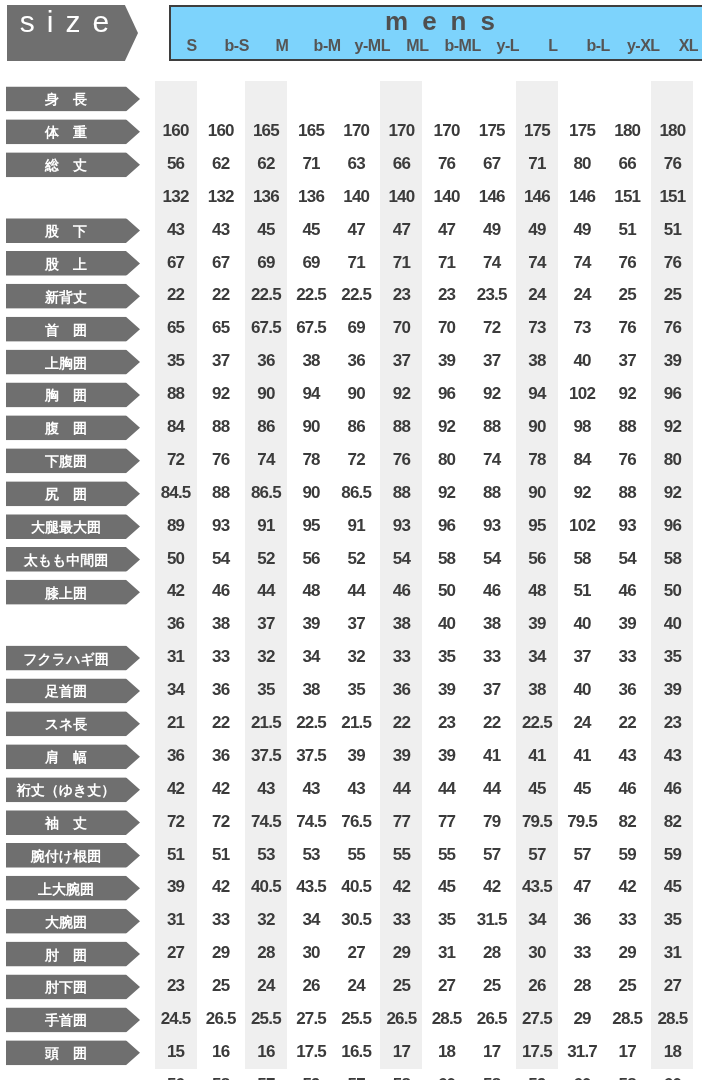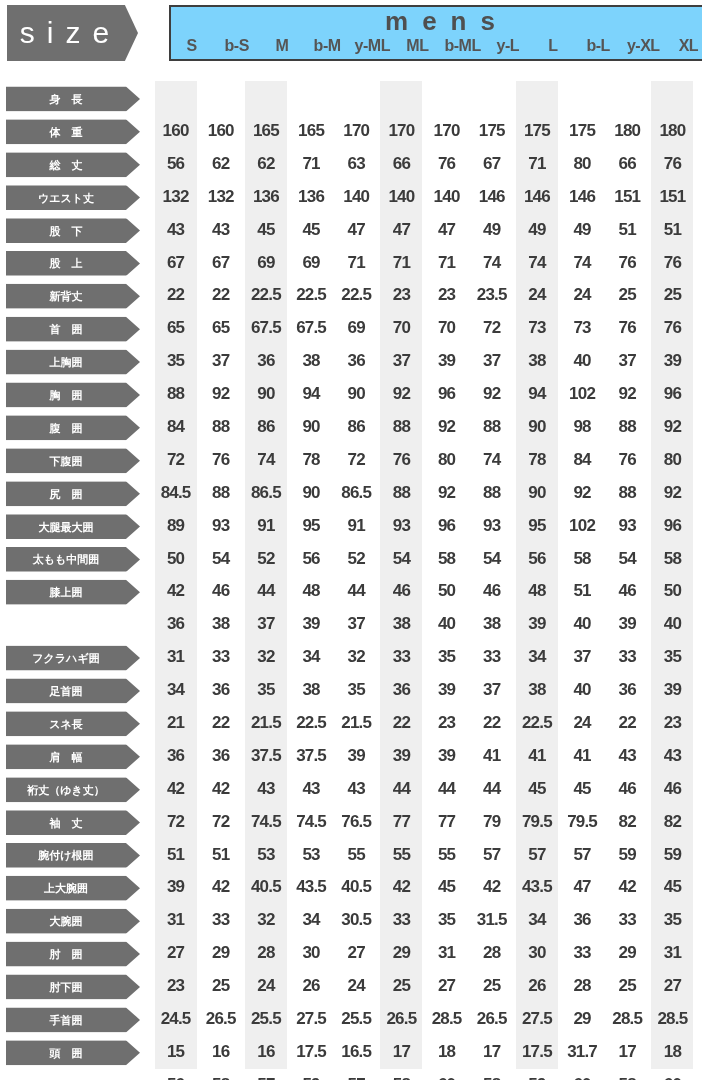--- a/index.html
+++ b/index.html
@@ -7,21 +7,21 @@
   .page {
     position:relative; width:702px; height:1080px; background:#ffffff;
     font-family:"Liberation Sans","DejaVu Sans",sans-serif; overflow:hidden;
     --label-bg:#6f6f6f; --stripe-bg:#efefef; --box-border:#3e3e3e;
     --header-text:#555555; --value-text:#3b3b3b;
   }
   .size-arrow {
     position:absolute; left:7px; top:5px; width:131px; height:56px;
     background:var(--label-bg);
     clip-path:polygon(0 0, 90% 0, 100% 50%, 90% 100%, 0 100%);
-    display:flex; align-items:center; justify-content:center;
+    display:flex; align-items:flex-start; justify-content:center;
     padding-right:16px;
   }
   .size-arrow span {
     color:#ffffff; font-size:30px; letter-spacing:12px; margin-right:-12px;
     font-weight:normal;
   }
   .mens-box {
     position:absolute; left:169px; top:5px; width:542px; height:56px;
     border:2px solid var(--box-border); background:#7dd3fc;
   }
@@ -47,21 +47,21 @@
   .table-body { position:absolute; left:0; top:82.5px; width:702px; }
   .row { position:relative; height:32.9px; }
   .row-label {
     position:absolute; left:6px; top:50%; transform:translateY(-50%);
     width:134px; height:25px; background:var(--label-bg);
     clip-path:polygon(0 0, 89.5% 0, 100% 50%, 89.5% 100%, 0 100%);
     display:flex; align-items:center; justify-content:center;
     padding-right:14px;
   }
   .row-label-text {
-    color:#ffffff; font-size:11px; font-weight:bold; line-height:1;
+    color:#ffffff; font-size:14px; font-weight:bold; line-height:1;
     white-space:nowrap;
   }
   .cells {
     position:absolute; left:153px; top:0; width:542px; height:100%;
     display:grid; grid-template-columns:repeat(12,1fr);margin-top:32px;
   }
   .cell {
     display:flex; align-items:center; justify-content:center;
     font-size:17px; font-weight:bold; color:var(--value-text);
     letter-spacing:-0.8px;
@@ -150,23 +150,20 @@
           <div class="cell">140</div>
           <div class="cell">140</div>
           <div class="cell">146</div>
           <div class="cell">146</div>
           <div class="cell">146</div>
           <div class="cell">151</div>
           <div class="cell">151</div>
         </div>
       </div>
       <div class="row">
-        <div class="row-label">
-          <div class="row-label-text">ウエスト丈</div>
-        </div>
         <div class="cells">
           <div class="cell">43</div>
           <div class="cell">43</div>
           <div class="cell">45</div>
           <div class="cell">45</div>
           <div class="cell">47</div>
           <div class="cell">47</div>
           <div class="cell">47</div>
           <div class="cell">49</div>
           <div class="cell">49</div>

